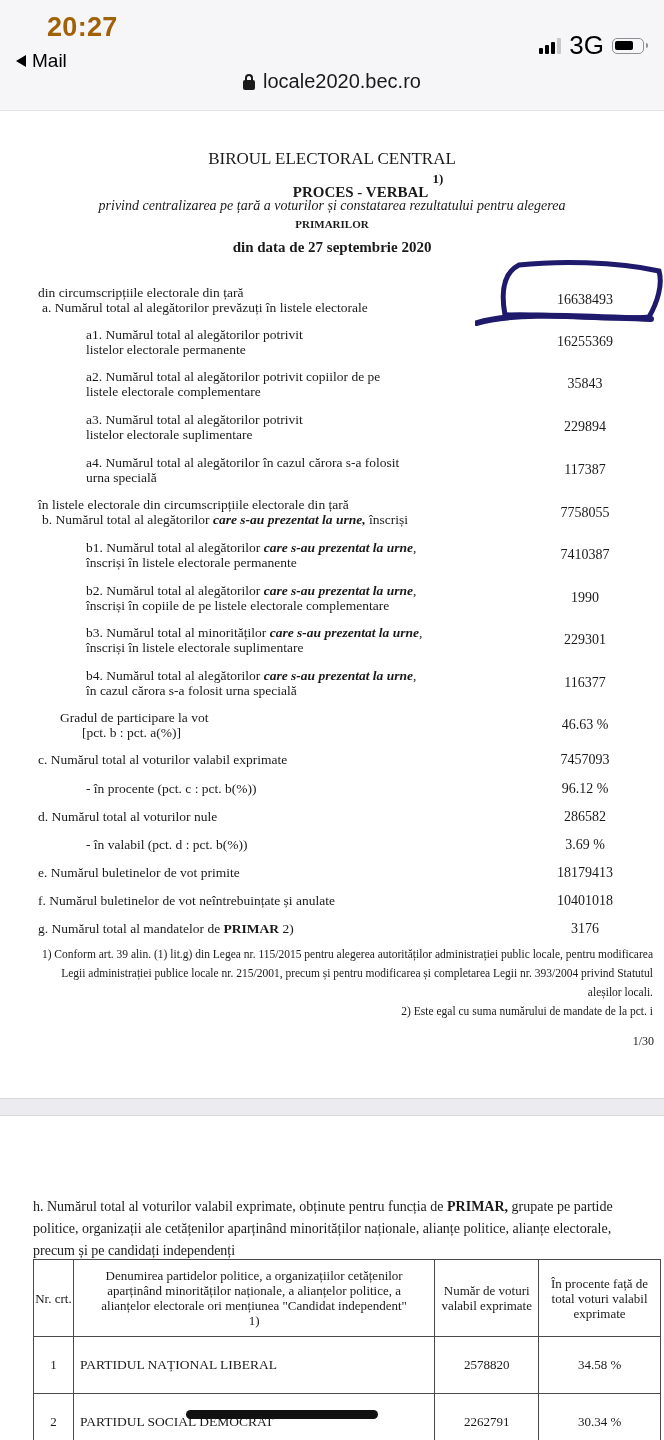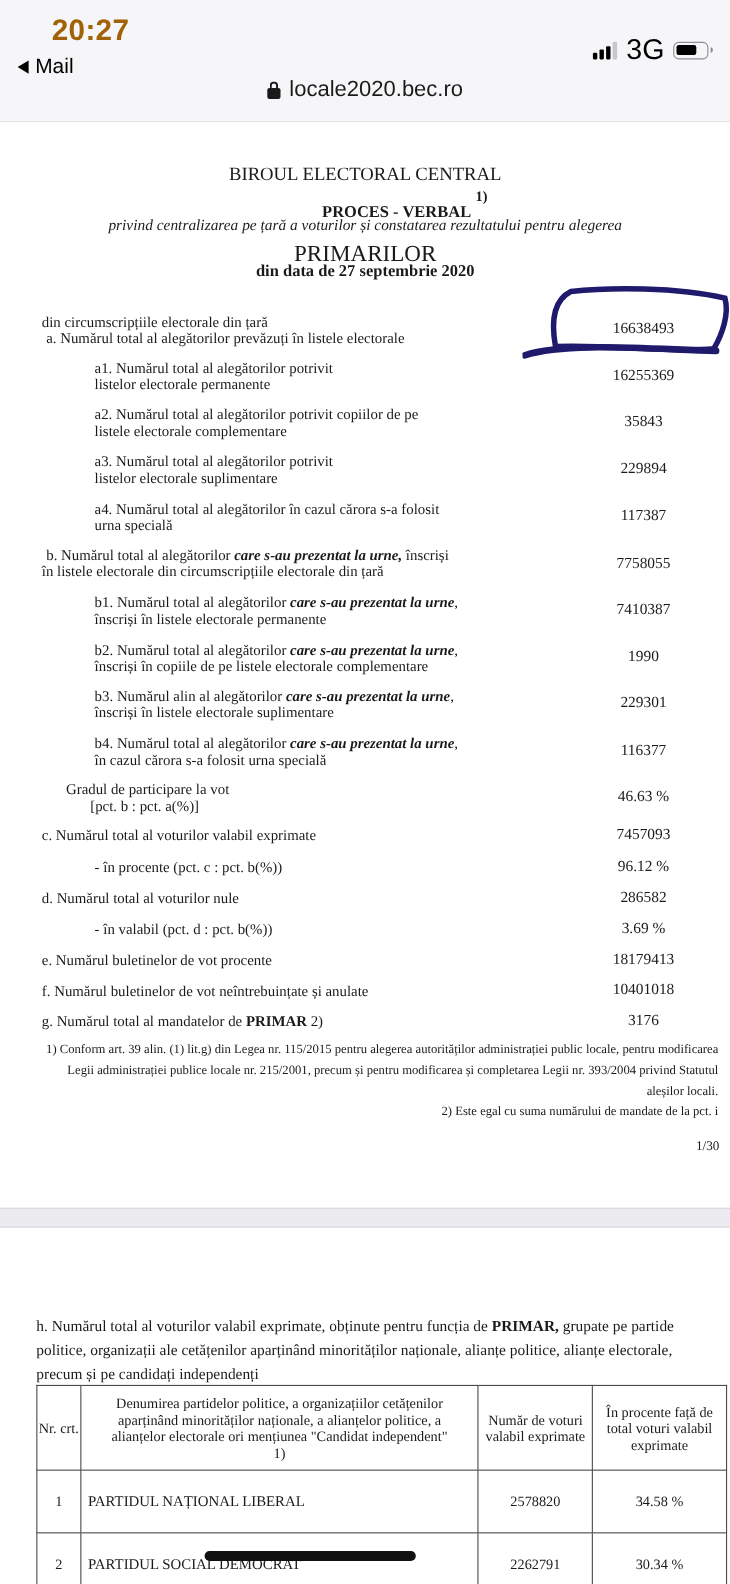--- a/index.html
+++ b/index.html
@@ -20,21 +20,21 @@
   .lock { position:relative; width:12px; height:16px; display:inline-block; }
   .lock .shackle { position:absolute; left:2px; top:0; width:8px; height:8px; border:2px solid #1a1a1a; border-bottom:none; border-radius:5px 5px 0 0; box-sizing:border-box; }
   .lock .body { position:absolute; left:0; top:6px; width:12px; height:10px; background:#1a1a1a; border-radius:2px; }
 
   .doc { position:absolute; left:0; top:111px; width:664px; }
   .center { position:absolute; left:0; width:664px; text-align:center; }
   .t1 { top:18px; font-size:17px;margin-top:20px; }
   .t2 { top:68px; font-size:15px; font-weight:bold;padding-left:36px; }
   .t2 sup { font-size:13px; position:relative; top:-8px; margin-left:4px; }
   .t3 { top:87px; font-size:14px; font-style:italic; }
-  .t4 { top:107px; font-size:21px; font-weight:normal; }
+  .t4 { top:107px; font-size:11px; font-weight:bold; }
   .t5 { top:128px; font-size:15px; font-weight:bold; }
 
   .row { position:absolute; left:0; width:664px; font-size:13.5px; line-height:15px; }
   .row .label { position:absolute; }
   .row .val { position:absolute; left:500px; width:170px; text-align:center; font-size:14px; }
   .row .label i b, .row .label b i { font-weight:bold; }
   .lvl0 { left:42px; }
   .lvl0c { left:38px; }
   .lvl1 { left:86px; }
 
@@ -122,42 +122,42 @@
 </div>
 <div class="row" style="top:455px">
   <div class="label lvl1">
       <div>a4.  Numărul total al alegătorilor în cazul cărora s-a folosit</div>
       <div>urna specială</div>
     </div>
   <div class="val" style="top:7px">117387</div>
 </div>
 <div class="row" style="top:497px">
   <div class="label lvl0">
+      <div style="margin-left:-4px">în listele electorale din circumscripțiile electorale din țară</div>
       <div><span>b.  Numărul total al alegătorilor </span><b><i>care s-au prezentat la urne,</i></b><span> înscriși</span></div>
-      <div style="margin-left:-4px">în listele electorale din circumscripțiile electorale din țară</div>
     </div>
   <div class="val" style="top:8px">7758055</div>
 </div>
 <div class="row" style="top:540px">
   <div class="label lvl1">
       <div><span>b1.  Numărul total al alegătorilor </span><b><i>care s-au prezentat la urne</i></b><span>,</span></div>
       <div>înscriși în listele electorale permanente</div>
     </div>
   <div class="val" style="top:7px">7410387</div>
 </div>
 <div class="row" style="top:583px">
   <div class="label lvl1">
       <div><span>b2.  Numărul total al alegătorilor </span><b><i>care s-au prezentat la urne</i></b><span>,</span></div>
       <div>înscriși în copiile de pe listele electorale complementare</div>
     </div>
   <div class="val" style="top:7px">1990</div>
 </div>
 <div class="row" style="top:625px">
   <div class="label lvl1">
-      <div><span>b3.  Numărul alin al alegătorilor </span><b><i>care s-au prezentat la urne</i></b><span>,</span></div>
+      <div><span>b3.  Numărul total al minorităților </span><b><i>care s-au prezentat la urne</i></b><span>,</span></div>
       <div>înscriși în listele electorale suplimentare</div>
     </div>
   <div class="val" style="top:7px">229301</div>
 </div>
 <div class="row" style="top:668px">
   <div class="label lvl1">
       <div><span>b4.  Numărul total al alegătorilor </span><b><i>care s-au prezentat la urne</i></b><span>,</span></div>
       <div>în cazul cărora s-a folosit urna specială</div>
     </div>
   <div class="val" style="top:7px">116377</div>
@@ -179,21 +179,21 @@
 </div>
 <div class="row" style="top:809px">
   <div class="label lvl0c">d.  Numărul total al voturilor nule</div>
   <div class="val">286582</div>
 </div>
 <div class="row" style="top:837px">
   <div class="label lvl1">- în valabil (pct. d : pct. b(%))</div>
   <div class="val">3.69 %</div>
 </div>
 <div class="row" style="top:865px">
-  <div class="label lvl0c">e.  Numărul buletinelor de vot procente</div>
+  <div class="label lvl0c">e.  Numărul buletinelor de vot primite</div>
   <div class="val">18179413</div>
 </div>
 <div class="row" style="top:893px">
   <div class="label lvl0c">f.  Numărul buletinelor de vot neîntrebuințate și anulate</div>
   <div class="val">10401018</div>
 </div>
 <div class="row" style="top:921px">
   <div class="label lvl0c"><span>g.  Numărul total al mandatelor de </span><b>PRIMAR</b><span> 2)</span></div>
   <div class="val">3176</div>
 </div>

